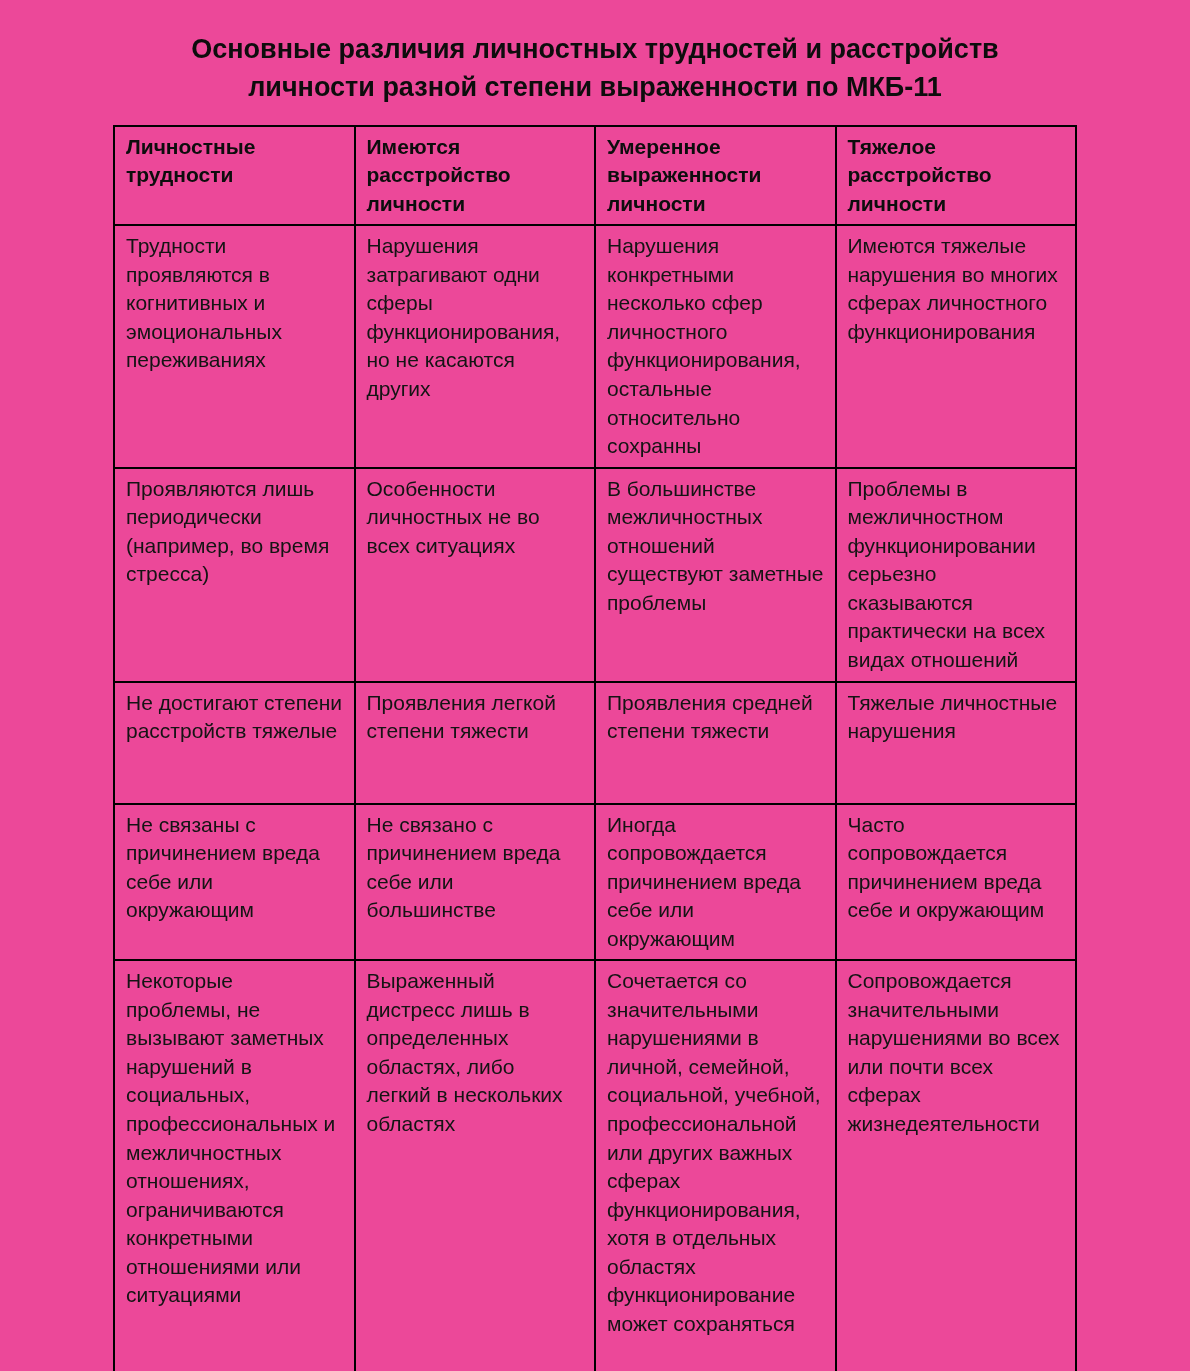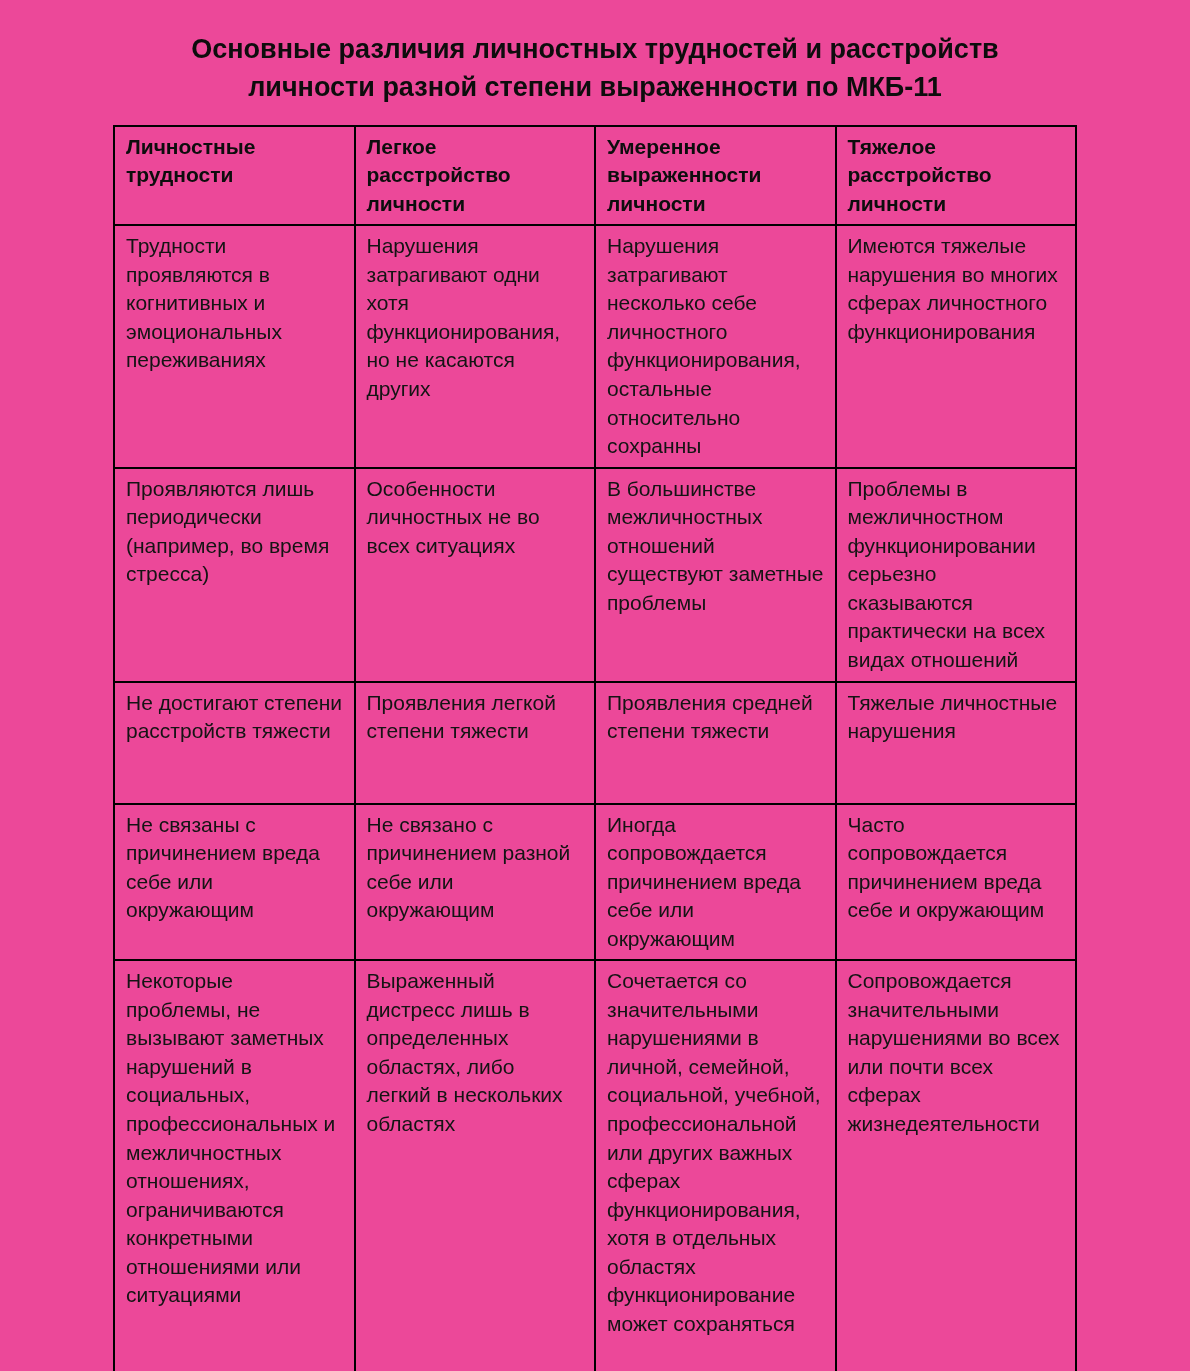--- a/index.html
+++ b/index.html
@@ -63,47 +63,47 @@
 <body>
 
 <div class="page">
 
   <div class="title">Основные различия личностных трудностей и расстройств личности разной степени выраженности по МКБ-11</div>
 
   <table class="comparison">
     <thead>
       <tr class="row-header">
         <th>Личностные трудности</th>
-        <th>Легкое расстройство личности</th>
+        <th>Имеются расстройство личности</th>
         <th>Умеренное выраженности личности</th>
         <th>Тяжелое расстройство личности</th>
       </tr>
     </thead>
     <tbody>
       <tr class="row-1">
         <td>Трудности проявляются в когнитивных и эмоциональных переживаниях</td>
-        <td>Нарушения затрагивают одни хотя функционирования, но не касаются других</td>
-        <td>Нарушения затрагивают несколько себе личностного функционирования, остальные относительно сохранны</td>
+        <td>Нарушения затрагивают одни сферы функционирования, но не касаются других</td>
+        <td>Нарушения конкретными несколько сфер личностного функционирования, остальные относительно сохранны</td>
         <td>Имеются тяжелые нарушения во многих сферах личностного функционирования</td>
       </tr>
       <tr class="row-2">
         <td>Проявляются лишь периодически (например, во время стресса)</td>
         <td>Особенности личностных не во всех ситуациях</td>
         <td>В большинстве межличностных отношений существуют заметные проблемы</td>
         <td>Проблемы в межличностном функционировании серьезно сказываются практически на всех видах отношений</td>
       </tr>
       <tr class="row-3">
-        <td>Не достигают степени расстройств тяжести</td>
+        <td>Не достигают степени расстройств тяжелые</td>
         <td>Проявления легкой степени тяжести</td>
         <td>Проявления средней степени тяжести</td>
         <td>Тяжелые личностные нарушения</td>
       </tr>
       <tr class="row-4">
         <td>Не связаны с причинением вреда себе или окружающим</td>
-        <td>Не связано с причинением разной себе или окружающим</td>
+        <td>Не связано с причинением вреда себе или большинстве</td>
         <td>Иногда сопровождается причинением вреда себе или окружающим</td>
         <td>Часто сопровождается причинением вреда себе и окружающим</td>
       </tr>
       <tr class="row-5">
         <td>Некоторые проблемы, не вызывают заметных нарушений в социальных, профессиональных и межличностных отношениях, ограничиваются конкретными отношениями или ситуациями</td>
         <td>Выраженный дистресс  лишь в определенных областях, либо легкий в нескольких областях</td>
         <td>Сочетается со значительными нарушениями в личной, семейной, социальной, учебной, профессиональной или других важных сферах функционирования, хотя в отдельных областях функционирование может сохраняться</td>
         <td>Сопровождается значительными нарушениями во всех или почти всех сферах жизнедеятельности</td>
       </tr>
     </tbody>

